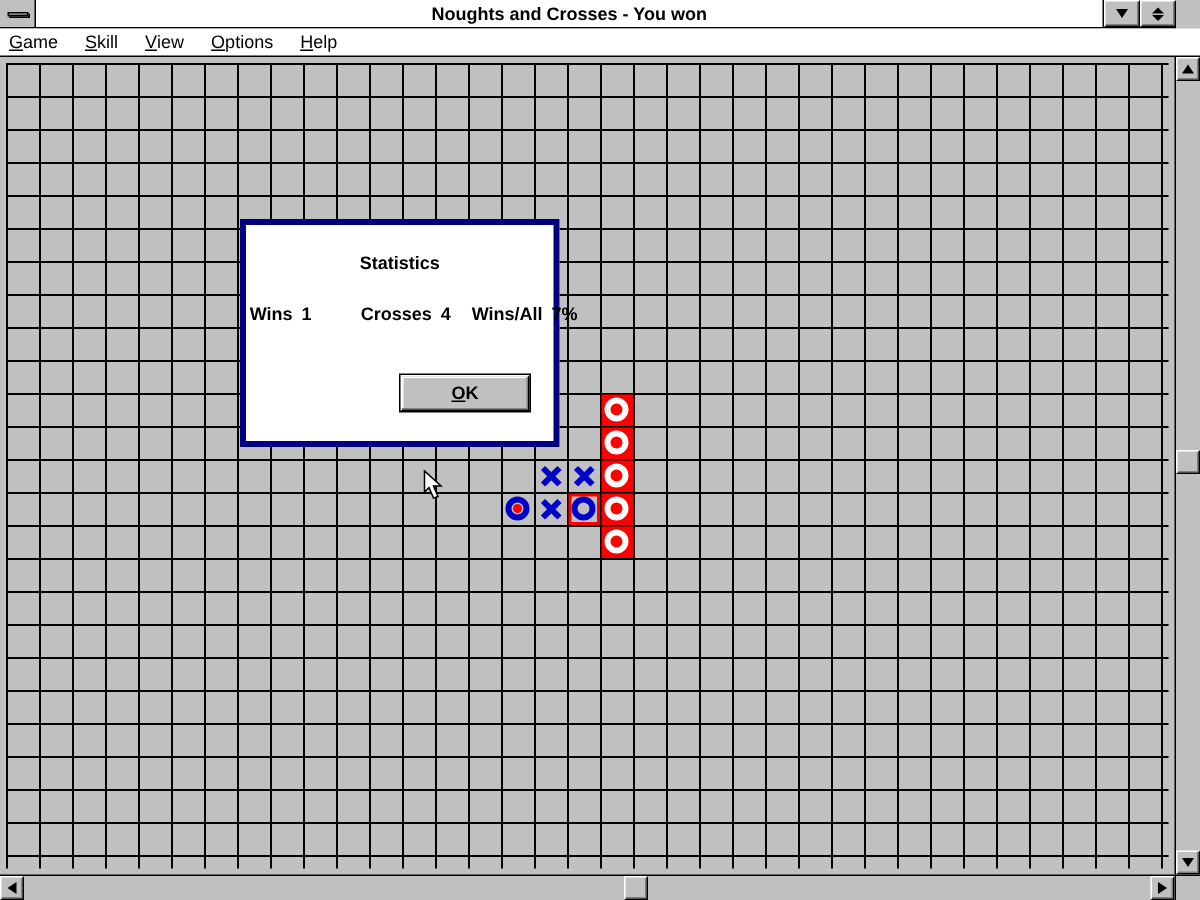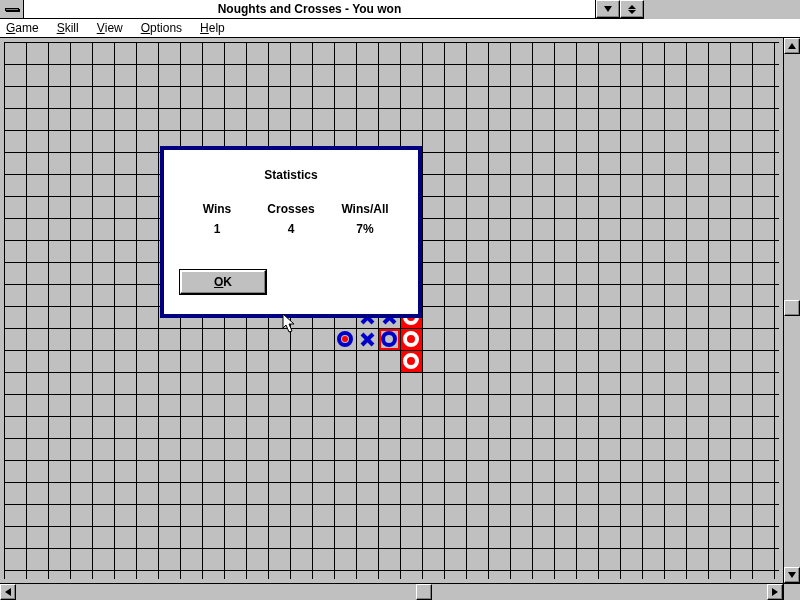--- a/index.html
+++ b/index.html
@@ -4,21 +4,21 @@
 <style>
   * { box-sizing: border-box; margin: 0; padding: 0; }
   html, body {
     width: 800px; height: 600px; overflow: hidden;
     font-family: "MS Sans Serif", "Microsoft Sans Serif", Tahoma, sans-serif;
     font-size: 12px;
     background: #c0c0c0;
   }
   
   .titlebar {
-    position: absolute; left: 0; top: 0; width: 644px; height: 19px;
+    position: absolute; left: 0; top: 0; width: 784px; height: 19px;
     background: #c0c0c0;
     display: flex; align-items: stretch;
     border-bottom: 1px solid #000;
   }
   .sysmenu-box {
     width: 24px; height: 18px;
     border-right: 1px solid #000;
     background: #c0c0c0;
     display: flex; align-items: center; justify-content: center;
   }
@@ -109,29 +109,29 @@
   }
   .grid line { stroke:#000; stroke-width:1; shape-rendering:crispEdges; }
   .cell-win { fill:#ff0000; }
   .cell-hl  { fill:none; stroke:#ff0000; stroke-width:2; }
   .mark-x line { stroke:#0000c8; stroke-width:4; stroke-linecap:butt; }
   .mark-o-outer { fill:none; stroke:#0000c8; stroke-width:4; }
   .mark-o-win { fill:none; stroke:#fff; stroke-width:4; }
   .mark-dot { fill:#ff0000; }
   
   .dialog {
-    position:absolute; left:160px; top:108px; width:262px;
+    position:absolute; left:160px; top:108px; width:213px;
     background:#fff; border:4px solid #000080;
     padding:18px 16px 20px;
     font-weight:bold; color:#000;
   }
   .dlg-title { text-align:center; margin-bottom:20px; }
   .dlg-cols  { display:flex; justify-content:center; gap:22px; text-align:center; }
-  .dlg-col   { display:flex; flex-direction:column; gap:6px; min-width:52px; }
-  .dlg-ok-row { display:flex; justify-content:flex-start; margin-top:34px; }
+  .dlg-col   { display:flex; flex-direction:row; gap:6px; min-width:52px; }
+  .dlg-ok-row { display:flex; justify-content:flex-end; margin-top:34px; }
   .ok-btn {
     width:86px; height:24px;
     background:#c0c0c0;
     border:1px solid #000; outline:1px solid #000;
     border-top-color:#fff; border-left-color:#fff;
     box-shadow: inset -1px -1px 0 #808080, inset 1px 1px 0 #fff;
     display:flex;align-items:center;justify-content:center;
   }
   .ok-btn span .ul { text-decoration: underline; }
   

